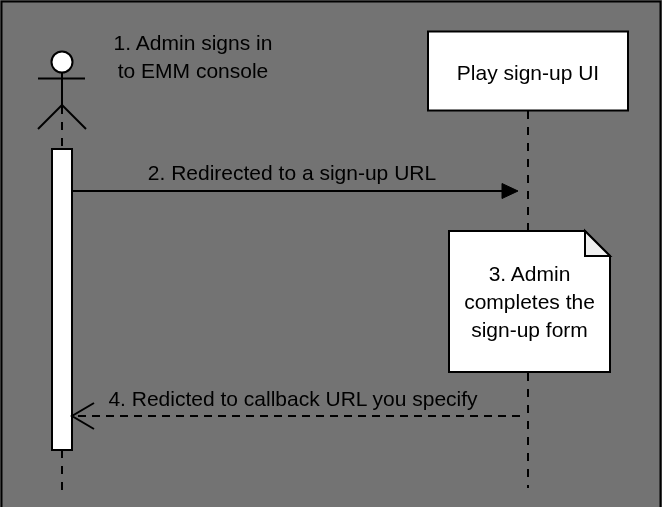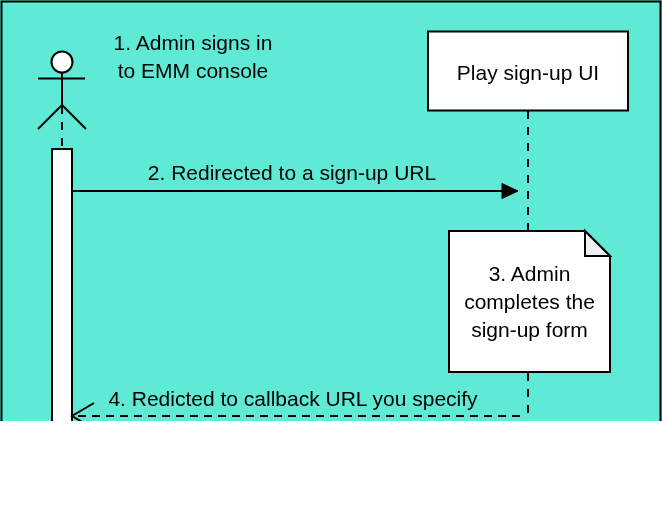--- a/index.html
+++ b/index.html
@@ -3,22 +3,22 @@
 <meta charset="utf-8">
 <style>
   html, body {
     margin: 0;
     padding: 0;
     background: #ffffff;
   }
   .canvas {
     position: relative;
     width: 662px;
-    height: 421px;
-    background: #5eead4;
+    height: 507px;
+    background: #737373;
     overflow: hidden;
   }
   svg {
     display: block;
   }
   svg text {
     font-family: "Liberation Sans", sans-serif;
     font-size: 21px;
     fill: #000000;
   }

